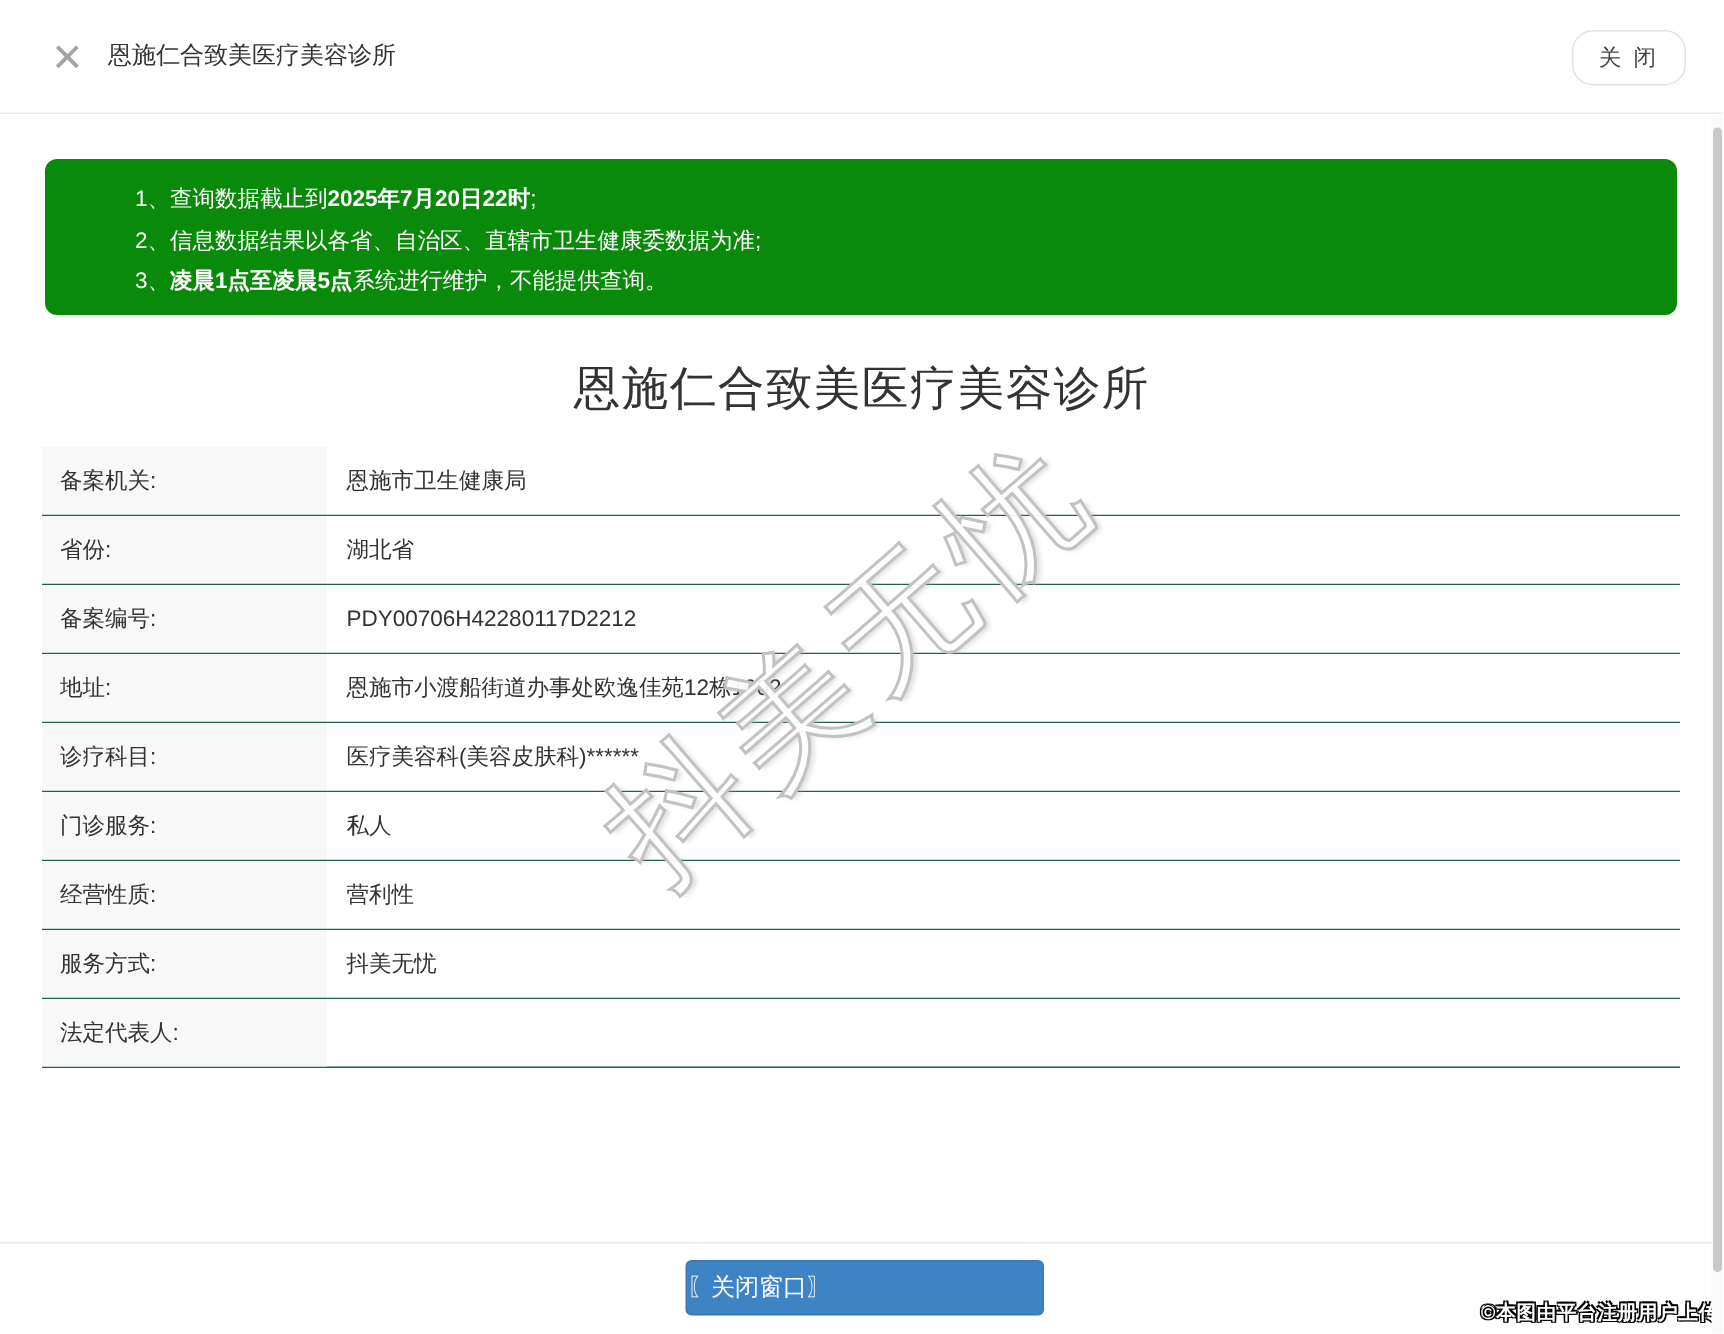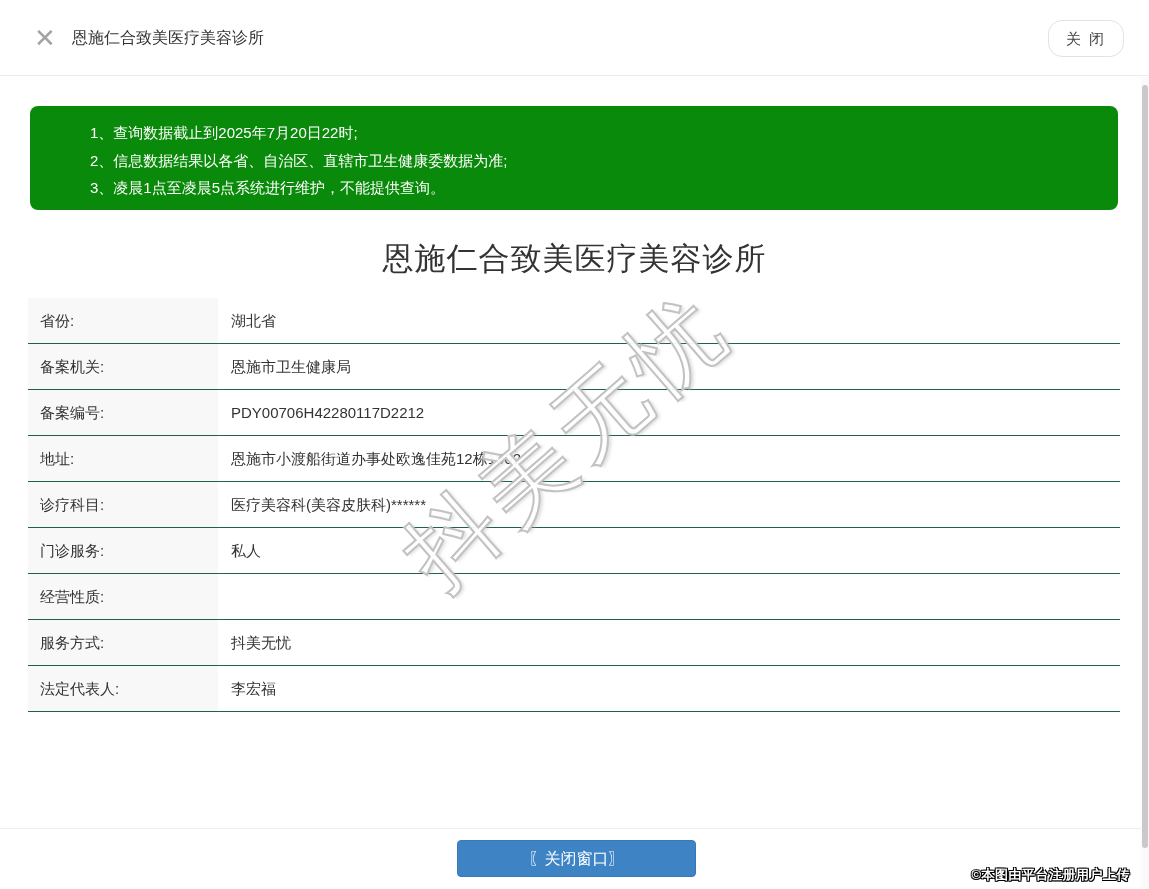--- a/index.html
+++ b/index.html
@@ -63,21 +63,21 @@
     background: #0a8a0a;
     border-radius: 8px;
     color: #fff;
     font-size: 15px;
     padding: 13px 20px 0 60px;
   }
   .banner .n-line {
     line-height: 27.5px;
     white-space: nowrap;
   }
-  .banner .n-line b { font-weight: 400; margin-top: 20px; }
+  .banner .n-line b { font-weight: 700; margin-top: 20px; }
 
   
   .clinic-title {
     position: absolute;
     left: 0; top: 238px;
     width: 1149px;
     text-align: center;
     font-size: 31px;
     color: #333;
     letter-spacing: 1px;
@@ -120,21 +120,21 @@
   }
   .close-window-btn {
     position: absolute;
     left: 457px; top: 840px;
     width: 239px; height: 37px;
     background: #3e84c5;
     border: 1px solid #3879b5;
     border-radius: 4px;
     color: #fff;
     font-size: 16px;
-    text-align: center;
+    text-align: left;
     line-height: 35px;
     cursor: pointer;
   }
 
   
   .diag-watermark {
     position: absolute;
     left: 230px; top: 380px;
     width: 680px; height: 130px;
     text-align: center;
@@ -144,21 +144,21 @@
     -webkit-text-stroke: 2px #c2c2c2;
     text-shadow: 2px 3px 3px rgba(170,170,170,0.35);
     transform: rotate(-41deg);
     transform-origin: 50% 50%;
     pointer-events: none;
     z-index: 6;
     white-space: nowrap;
   }
   .credit-watermark {
     position: absolute;
-    right: 19px; top: 866px;
+    right: 3px; top: 866px;
     font-size: 13px;
     font-weight: 700;
     color: #fff;
     text-shadow: -1px -1px 0 #000, 1px -1px 0 #000, -1px 1px 0 #000, 1px 1px 0 #000, 0 1px 0 #000, 1px 0 0 #000;
     z-index: 7;
     letter-spacing: 0.5px;
   }
 
   
   .scroll-track {
@@ -192,53 +192,53 @@
   <div class="banner">
     <div class="n-line"><span>1、查询数据截止到</span><b>2025年7月20日22时</b><span>;</span></div>
     <div class="n-line"><span>2、信息数据结果以各省、自治区、直辖市卫生健康委数据为准;</span><b></b><span></span></div>
     <div class="n-line"><span>3、</span><b>凌晨1点至凌晨5点</b><span>系统进行维护，不能提供查询。</span></div>
   </div>
 
   <div class="clinic-title">恩施仁合致美医疗美容诊所</div>
 
   <div class="info-table">
     <div class="info-row">
+      <div class="cell lbl">备案机关:</div>
+      <div class="cell val">恩施市卫生健康局</div>
+    </div>
+    <div class="info-row">
       <div class="cell lbl">省份:</div>
       <div class="cell val">湖北省</div>
     </div>
     <div class="info-row">
-      <div class="cell lbl">备案机关:</div>
-      <div class="cell val">恩施市卫生健康局</div>
-    </div>
-    <div class="info-row">
       <div class="cell lbl">备案编号:</div>
       <div class="cell val">PDY00706H42280117D2212</div>
     </div>
     <div class="info-row">
       <div class="cell lbl">地址:</div>
       <div class="cell val">恩施市小渡船街道办事处欧逸佳苑12栋1002</div>
     </div>
     <div class="info-row">
       <div class="cell lbl">诊疗科目:</div>
       <div class="cell val">医疗美容科(美容皮肤科)******</div>
     </div>
     <div class="info-row">
       <div class="cell lbl">门诊服务:</div>
       <div class="cell val">私人</div>
     </div>
     <div class="info-row">
       <div class="cell lbl">经营性质:</div>
+      <div class="cell val">营利性</div>
     </div>
     <div class="info-row">
       <div class="cell lbl">服务方式:</div>
       <div class="cell val">抖美无忧</div>
     </div>
     <div class="info-row">
       <div class="cell lbl">法定代表人:</div>
-      <div class="cell val">李宏福</div>
     </div>
   </div>
 
   <div class="footer-sep"></div>
   <button class="close-window-btn">〖关闭窗口〗</button>
 
   <div class="diag-watermark">抖美无忧</div>
   <div class="credit-watermark">©本图由平台注册用户上传</div>
 
   <div class="scroll-track"></div>

